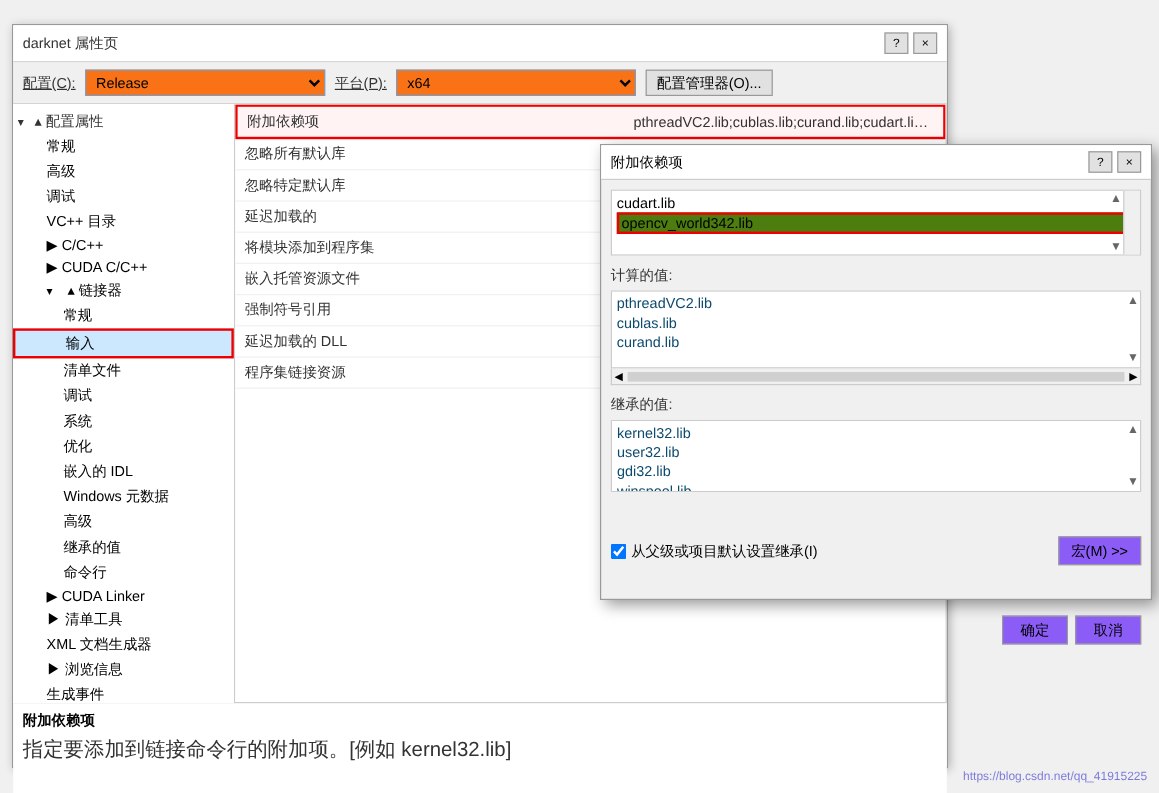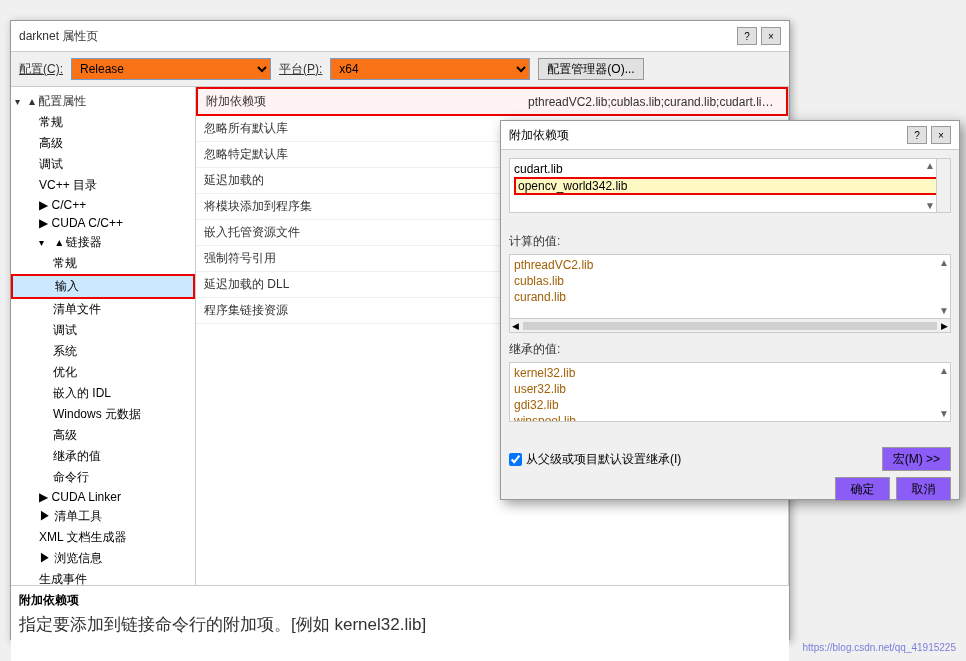--- a/index.html
+++ b/index.html
@@ -160,32 +160,32 @@
     .sub-section-label { font-size: 12px; color: #333; margin-bottom: 4px; }
     .sub-list {
       width: 100%;
       border: 1px solid #ccc;
       background: white;
       min-height: 60px;
       padding: 2px 4px;
       font-size: 12px;
       overflow-y: auto;
     }
-    .sub-list-item { padding: 1px 0; color: #a16207; }
+    .sub-list-item { padding: 1px 0; color: #0c4a6e; }
 
     .top-edit-area {
       border: 1px solid #ccc;
       background: white;
       min-height: 55px;
       padding: 2px 4px;
       position: relative;
     }
     .edit-line { padding: 1px 0; }
     .edit-line.highlighted {
-      background: #fef9c3;
+      background: #4d7c0f;
       border: 1px solid #e00;
       display: inline-block;
       width: 100%;
       padding: 0 2px;
     }
     .scrollbar-indicator {
       position: absolute;
       right: 0;
       top: 0;
       width: 14px;
@@ -202,20 +202,21 @@
     }
     .sub-checkbox-row {
       display: flex;
       align-items: center;
       justify-content: space-between;
     }
     .sub-dlg-buttons {
       display: flex;
       justify-content: flex-end;
       gap: 6px;
+      margin-top: 36px;
     }
     .sub-btn {
       height: 24px;
       min-width: 55px;
       border: 1px solid #999;
       background: #8b5cf6;
       padding: 0 10px;
       font-size: 12px;
       cursor: pointer;
     }
@@ -344,21 +345,21 @@
   <div class="sub-title-bar">
     <span>附加依赖项</span>
     <div style="display:flex;gap:4px">
       <button class="title-btn">?</button>
       <button class="title-btn">×</button>
     </div>
   </div>
 
   <div class="sub-content">
 
-    <div style="position:relative; margin-bottom:20px">
+    <div style="position:relative; margin-bottom:8px">
       <div class="top-edit-area">
         <div class="edit-line">cudart.lib</div>
         <div class="edit-line highlighted red-border">opencv_world342.lib</div>
         <div class="scrollbar-indicator"></div>
       </div>
 
       <div style="position:absolute;right:16px;top:2px;font-size:10px;color:#666">▲</div>
       <div style="position:absolute;right:16px;bottom:2px;font-size:10px;color:#666">▼</div>
     </div>
 

